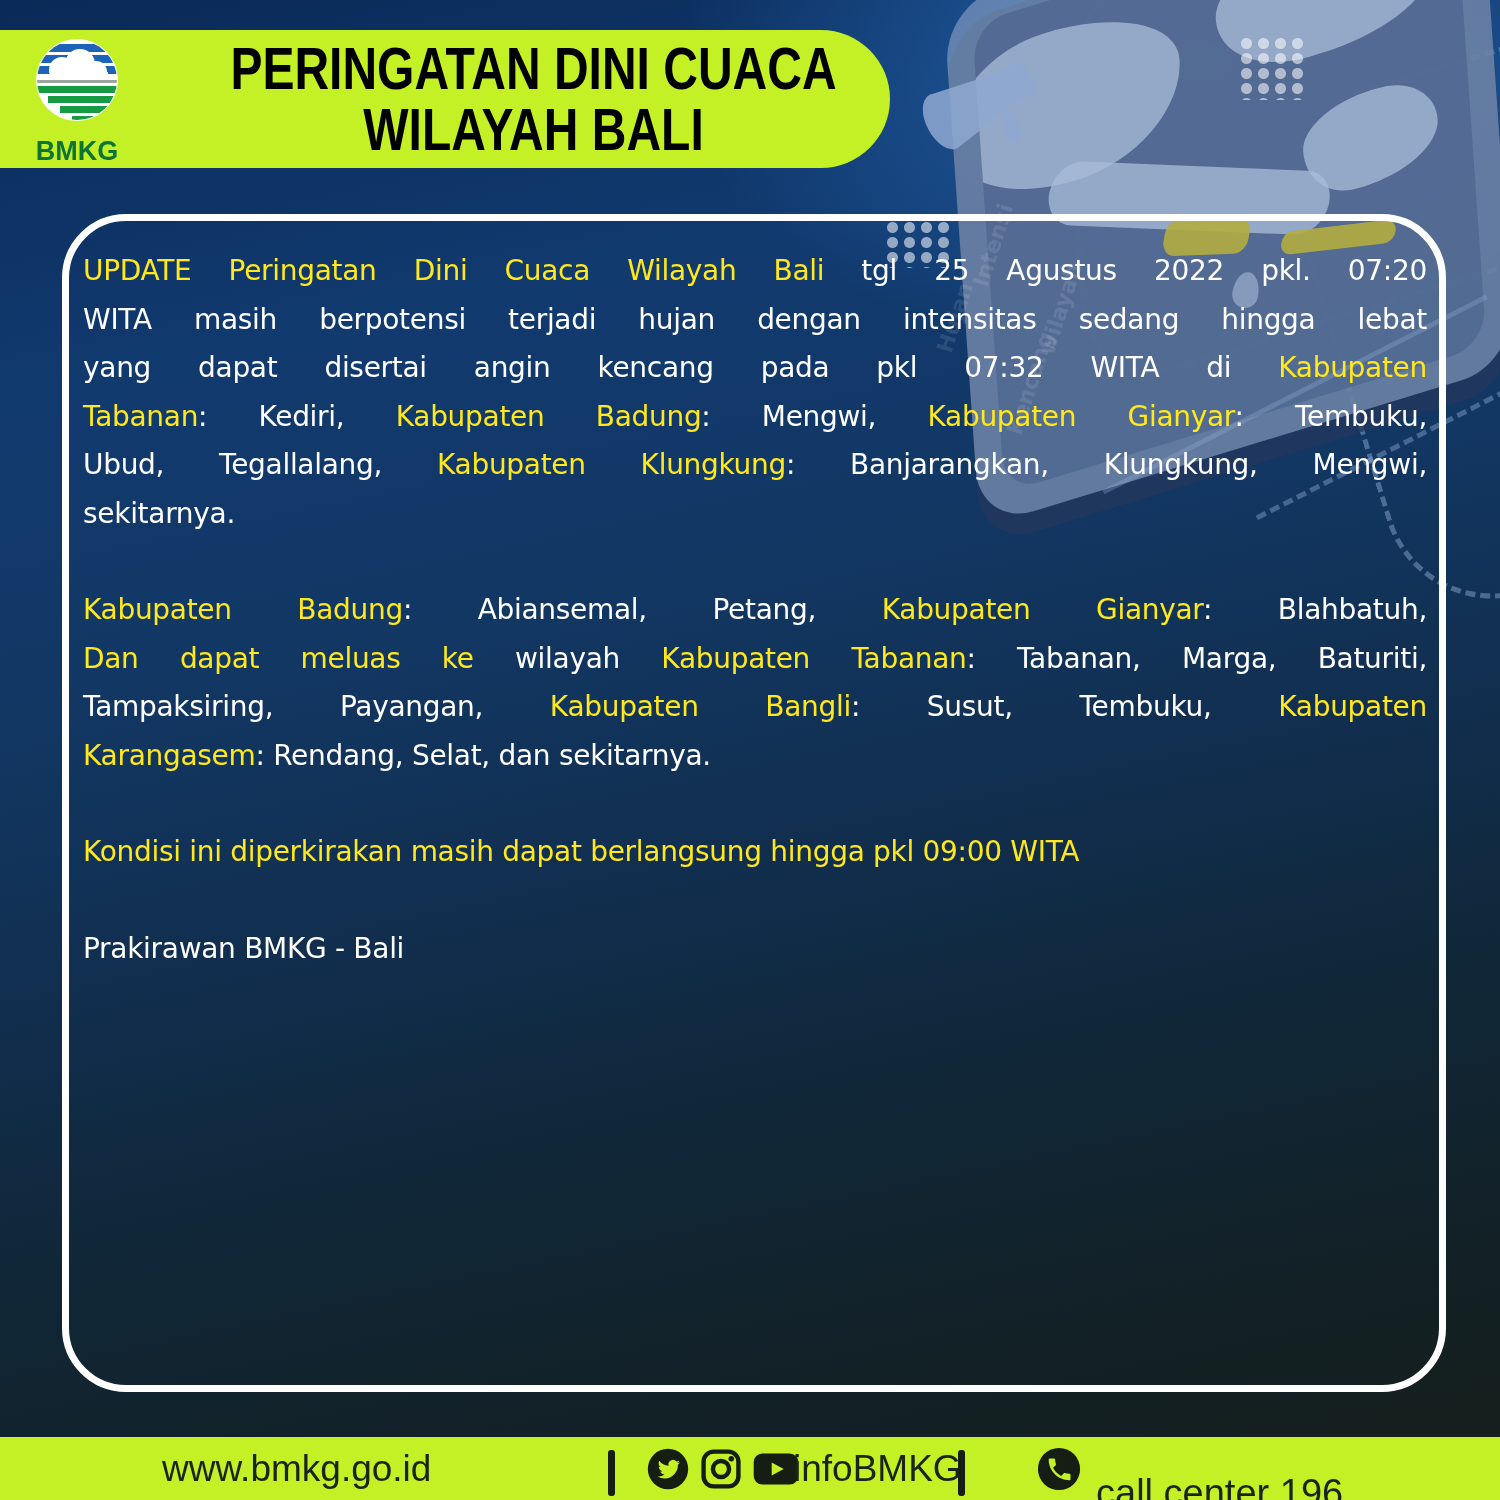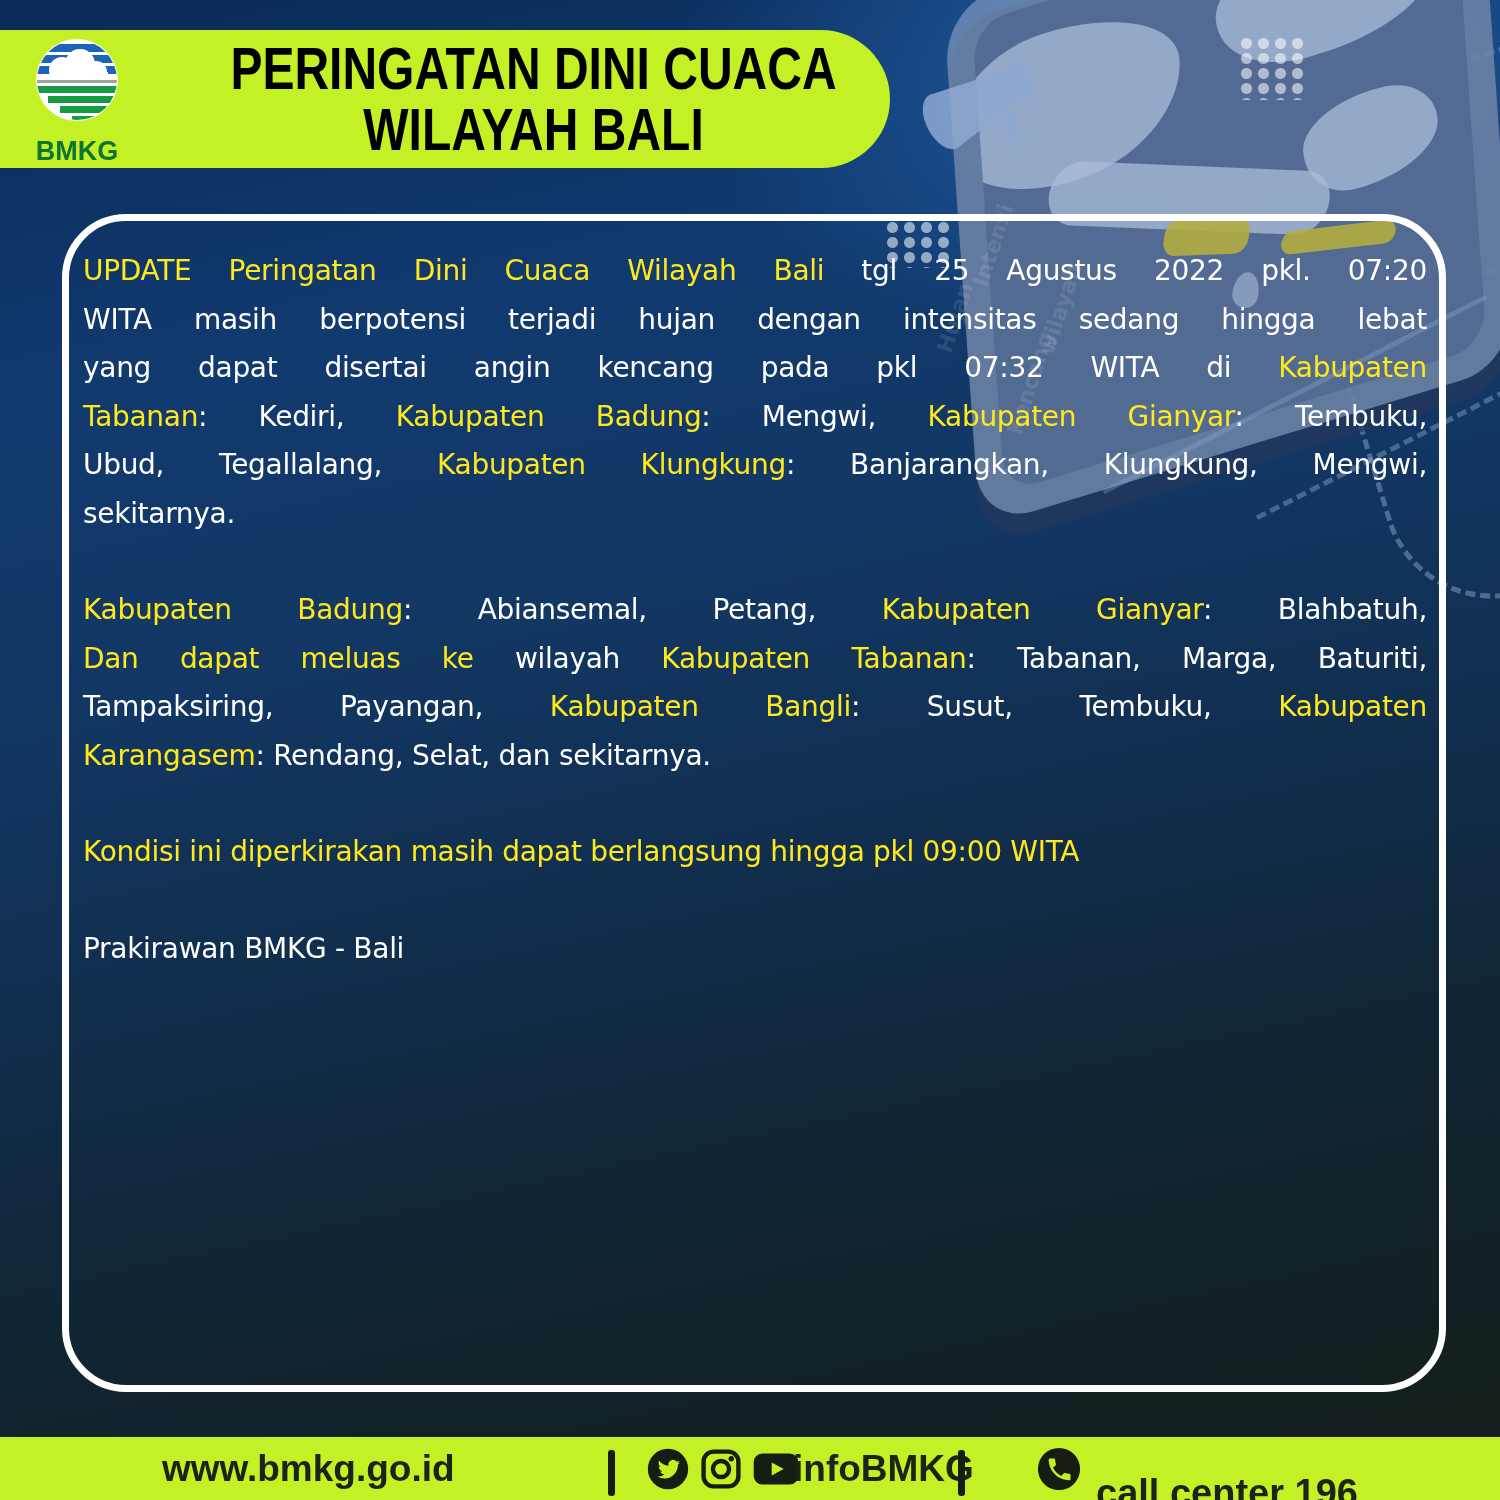--- a/index.html
+++ b/index.html
@@ -55,21 +55,21 @@
   
   .card{position:absolute;left:62px;top:214px;width:1384px;height:1178px;box-sizing:border-box;
     border:7px solid #ffffff;border-radius:64px;z-index:2;padding:26px 12px 0 14px;overflow:hidden;}
   .para{margin:0 0 48px 0;}
   .line{font-size:28px;line-height:48.5px;font-weight:normal;letter-spacing:-0.3px;
     text-align:justify;text-align-last:justify;white-space:nowrap;}
   .line.last{text-align-last:left;}
   .y{color:var(--yellow);} .w{color:#ffffff;}
   
   .footer{position:absolute;left:0;top:1437px;width:1500px;height:63px;background:var(--green);z-index:3;
-    font-family:"Liberation Sans",sans-serif;font-weight:bold;color:var(--ink);}
+    font-family:"Liberation Sans",sans-serif;font-weight:normal;color:var(--ink);}
   .footer .item{position:absolute;top:0;height:63px;display:flex;align-items:center;}
   .f-web{left:162px;font-size:37px;}
   .f-bar1{left:608px;} .f-bar2{left:958px;}
   .vbar{width:7px;height:46px;background:#161d12;border-radius:3px;margin-top:8px;}
   .f-social{left:646px;gap:9px;}
   .f-social-label{left:793px;font-size:37px;}
   .f-phone{left:1036px;}
   .f-call{left:1096px;font-size:38px;margin-top:25px;}
   svg{display:block;}
 </style>

